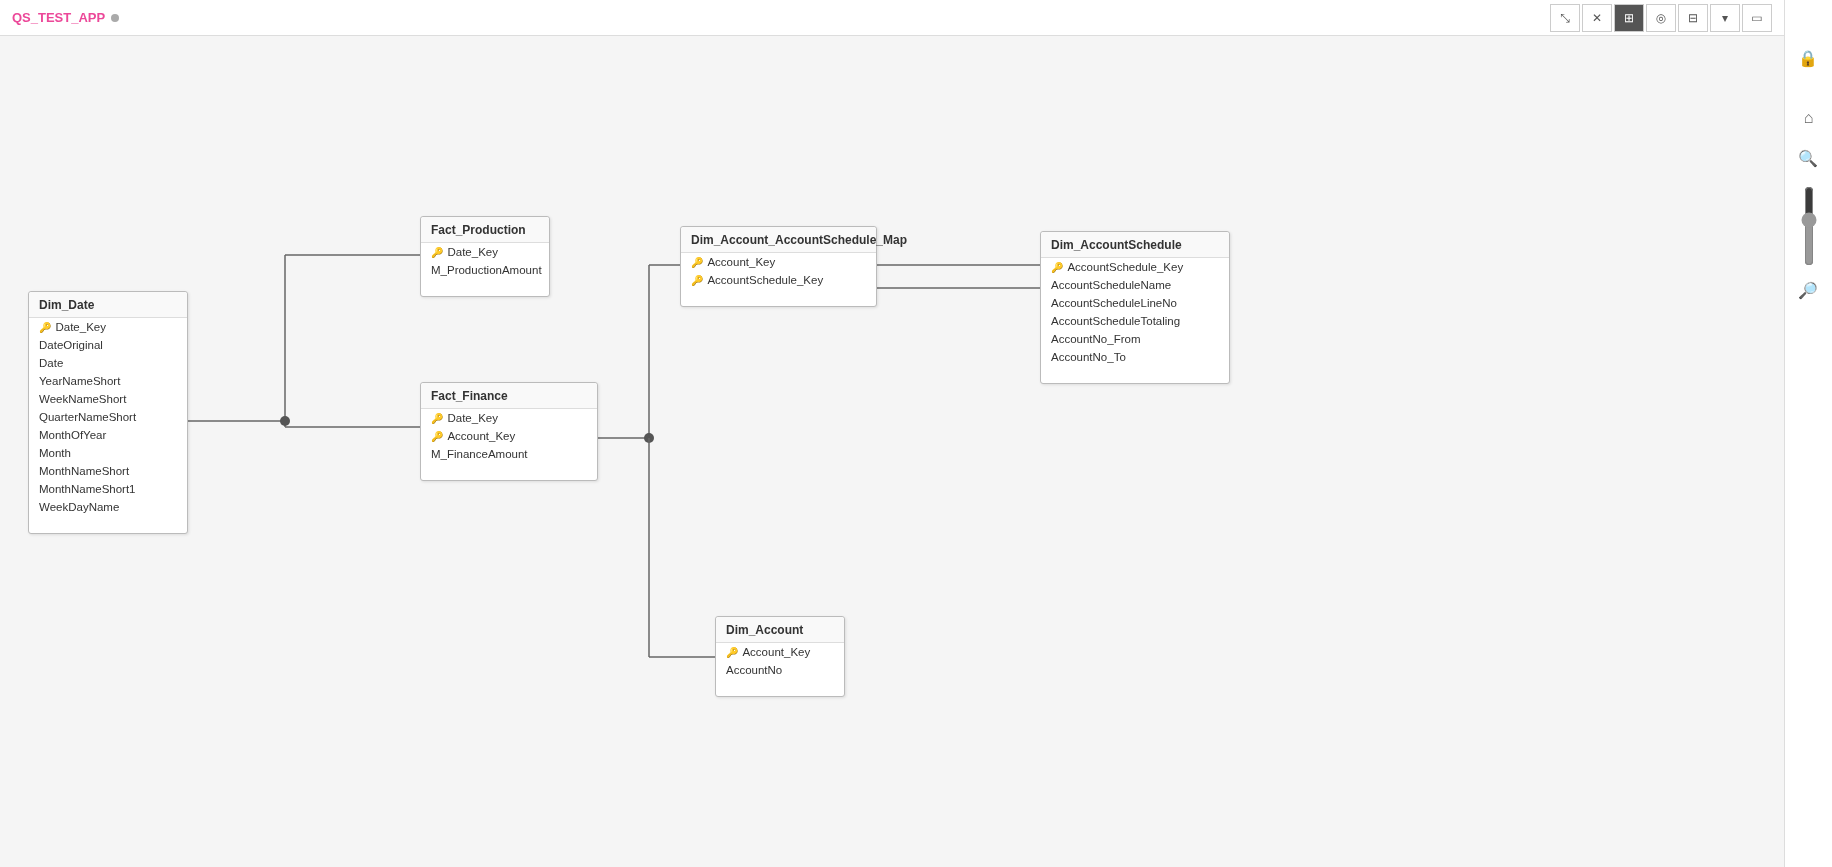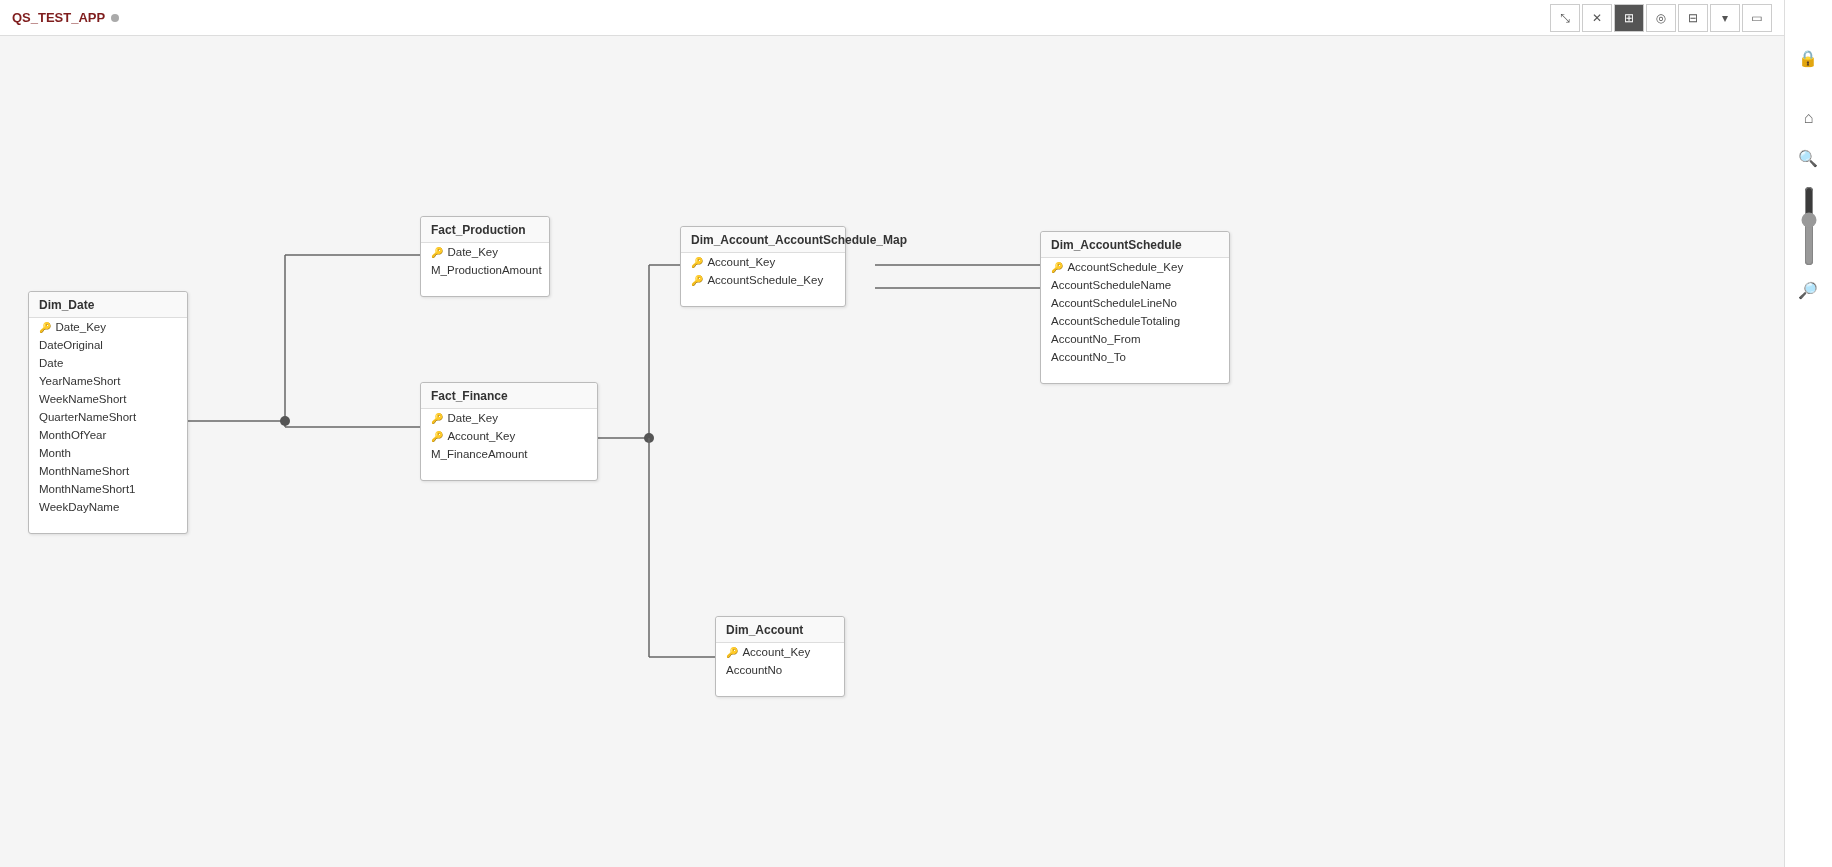--- a/index.html
+++ b/index.html
@@ -20,21 +20,21 @@
       background: #fff;
       border-bottom: 1px solid #ddd;
       display: flex;
       align-items: center;
       padding: 0 12px;
       z-index: 10;
     }
     #topbar .app-title {
       font-size: 13px;
       font-weight: 600;
-      color: #7f1d1d;
+      color: #ec4899;
       display: flex;
       align-items: center;
       gap: 6px;
     }
     #topbar .app-title .dot {
       width: 8px; height: 8px;
       background: #aaa;
       border-radius: 50%;
       display: inline-block;
     }
@@ -268,21 +268,21 @@
     </div>
     <div class="db-table-field">
       <span class="key-icon">🔑</span>
       <span>Account_Key</span>
     </div>
     <div class="db-table-field">
         <span>M_FinanceAmount</span>
       </div>
   </div>
 
-  <div class="db-table" style="left:680px; top:190px; width:166px;">
+  <div class="db-table" style="left:680px; top:190px; width:197px;">
     <div class="db-table-header">Dim_Account_AccountSchedule_Map</div>
     <div class="db-table-field">
       <span class="key-icon">🔑</span>
       <span>Account_Key</span>
     </div>
     <div class="db-table-field">
       <span class="key-icon">🔑</span>
       <span>AccountSchedule_Key</span>
     </div>
   </div>

